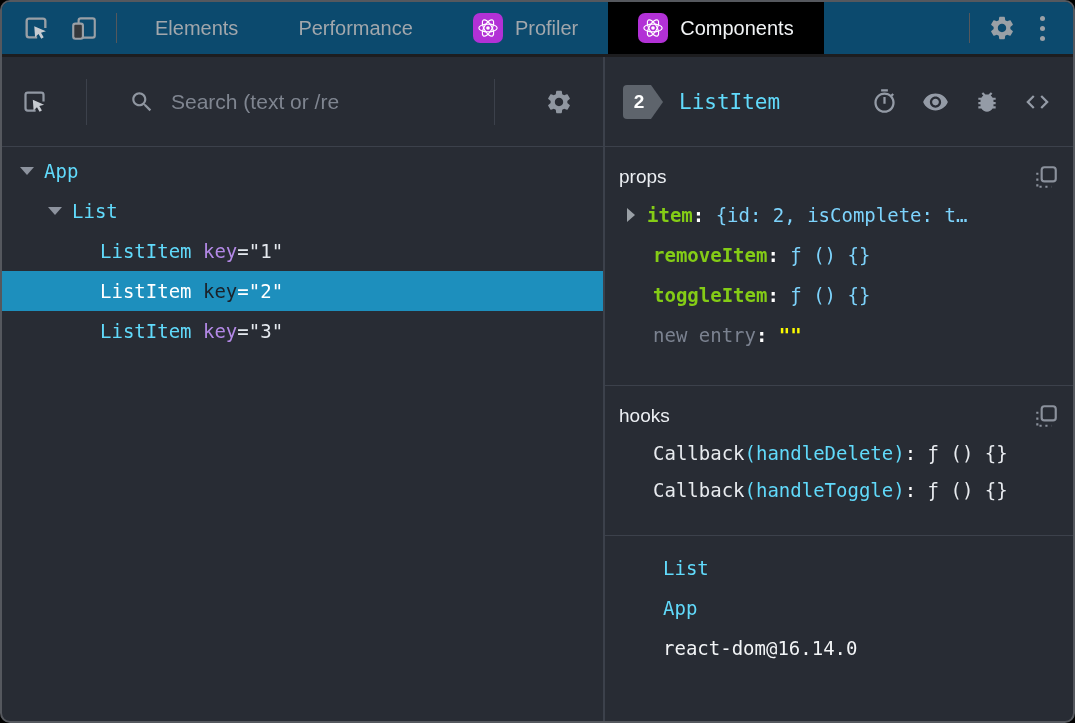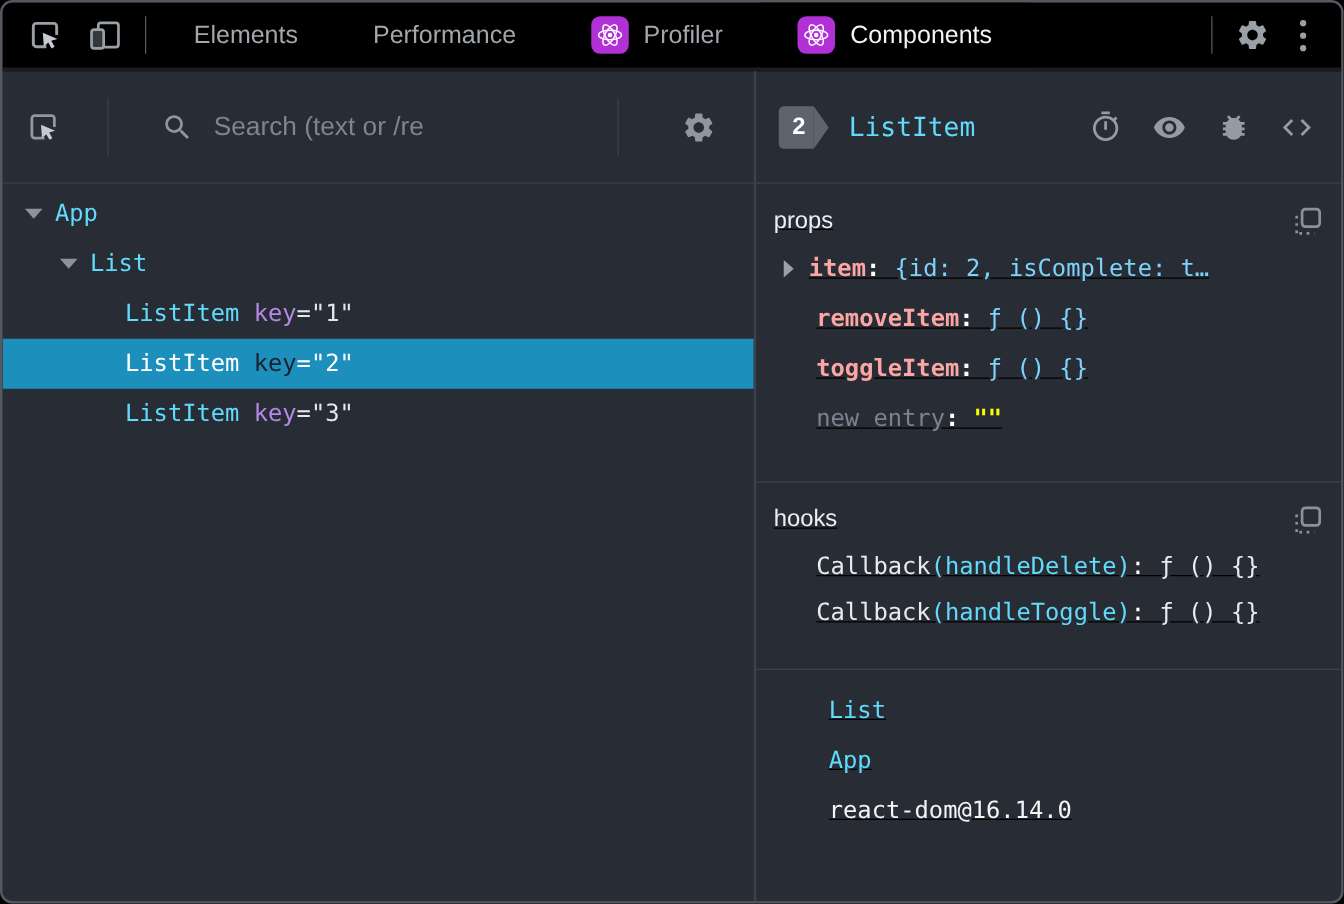--- a/index.html
+++ b/index.html
@@ -10,21 +10,21 @@
     border:2px solid #55585e;
     border-radius:10px;
     overflow:hidden;
     display:flex; flex-direction:column;
     font-family:"Liberation Sans", sans-serif;
   }
 
   
   .topbar {
     height:55px; flex:0 0 55px;
-    background:#000000;
+    background:#0c4a6e;
     border-bottom:3px solid #1d1d1f;
     display:flex; align-items:stretch;
   }
   .topbar-icons { display:flex; align-items:center; padding:0 10px 0 20px; gap:20px; }
   .tb-icon { width:28px; height:28px; display:flex; align-items:center; justify-content:center; cursor:pointer; }
   .vdiv-top { width:1px; height:30px; background:#55585c; align-self:center; margin:0 8px; }
   .tab {
     display:flex; align-items:center; gap:12px;
     padding:0 30px; color:#a2a7ac; font-size:20px; cursor:pointer;
   }
@@ -91,33 +91,33 @@
     border-left:12px solid #5e646c; border-top:17px solid transparent; border-bottom:17px solid transparent;
   }
   .rh-component {
     font-family:"DejaVu Sans Mono", monospace; font-size:21px; color:#61dafb;
     margin-left:28px;
   }
   .rh-icons { margin-left:auto; display:flex; align-items:center; gap:24px; }
   .rh-icon { width:27px; height:27px; cursor:pointer; display:flex; align-items:center; justify-content:center; }
 
   
-  .section { padding:12px 14px 10px 14px;text-decoration:underline; }
+  .section { padding:12px 14px 10px 14px; }
   .section + .section { border-top:1px solid #3c414b; }
   .section-title-row { display:flex; align-items:center; justify-content:space-between; height:36px; }
   .section-title { color:#eceff3; font-size:19px; }
   .copy-icon { width:26px; height:26px; cursor:pointer; }
   .kv-rows { font-family:"DejaVu Sans Mono", monospace; font-size:19px; }
   .kv-row { height:40px; display:flex; align-items:center; white-space:pre; padding-left:34px; }
   .kv-row.has-caret { padding-left:8px; }
   .caret-right {
     width:0; height:0; border-top:7px solid transparent; border-bottom:7px solid transparent;
     border-left:8px solid #9aa0a6; margin-right:12px; display:inline-block; cursor:pointer;
   }
-  .kv-key { color:#fca5a5; font-weight:bold; }
+  .kv-key { color:#84cc16; font-weight:bold; }
   .kv-key.muted { color:#7b8290; font-weight:normal; }
   .kv-paren { color:#61dafb; font-weight:bold; }
   .kv-sep { color:#ffffff; font-weight:bold; }
   .kv-val { color:#7dd3fc; }
   .kv-val.yellow { color:#fafa00; font-weight:bold; }
   .hooks .kv-row { height:37px; }
 
   .rendered-items { font-family:"DejaVu Sans Mono", monospace; font-size:19px; }
   .rendered-row { height:40px; display:flex; align-items:center; padding-left:44px; }
   .owner-link { color:#61dafb; cursor:pointer; }

